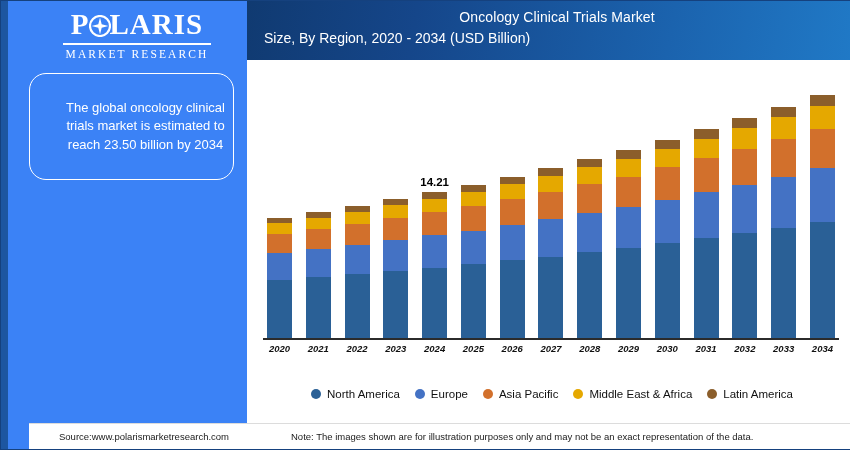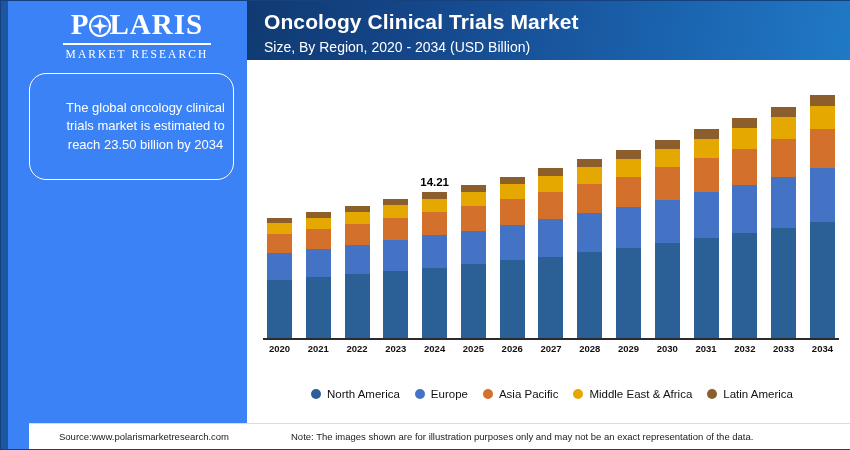--- a/index.html
+++ b/index.html
@@ -105,23 +105,24 @@
 
   
   .header {
     position: absolute; left: 246px; top: 0;
     width: 603px; height: 59px;
     background: linear-gradient(100deg, #103a71 0%, #15468a 28%, #1b63ae 70%, #2079c6 100%);
     padding: 7px 0 0 17px;
   }
   .header-title {
     color: #ffffff;
-    font-size: 21px; font-weight: 700;
+    font-size: 14px; font-weight: 400;
     letter-spacing: 0.1px;
     line-height: 1.35;
+    text-align: center;
   }
   .header-sub {
     color: #ffffff;
     font-size: 14px;
     line-height: 1.35;
     margin-top: 2px;
   }
 
   
   .chart-panel {
@@ -171,20 +172,21 @@
     width: 576px;
     display: flex;
     justify-content: space-between;
     padding: 0 4px;
   }
   .xtick {
     width: 25px;
     text-align: center;
     font-size: 9.5px; font-weight: 700;
     color: #111111;
+    font-style: italic;
   }
 
   .legend {
     position: absolute;
     left: 10px; top: 328px;
     width: 590px;
     display: flex;
     justify-content: center;
     gap: 15px;
   }

